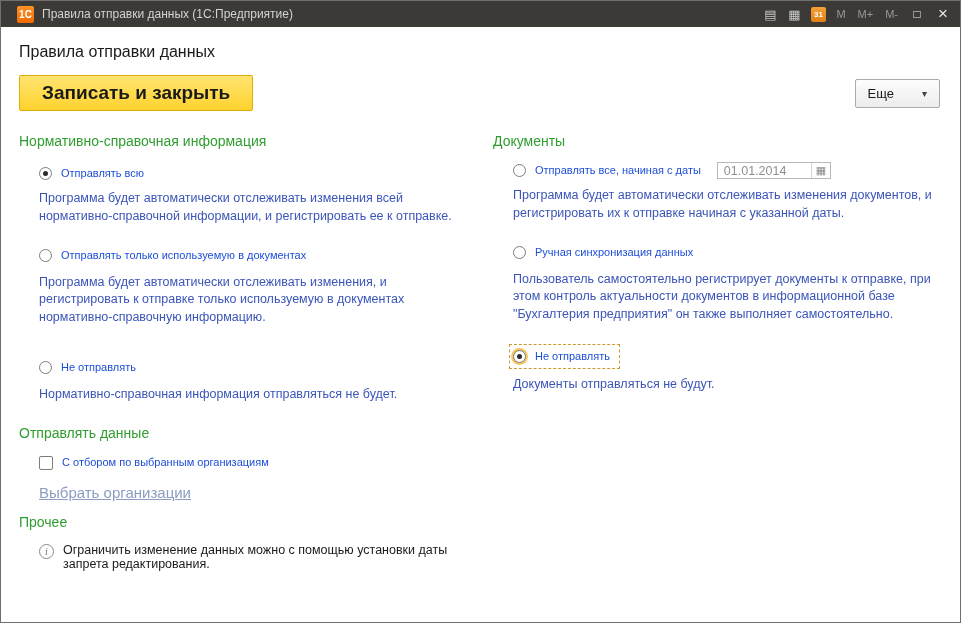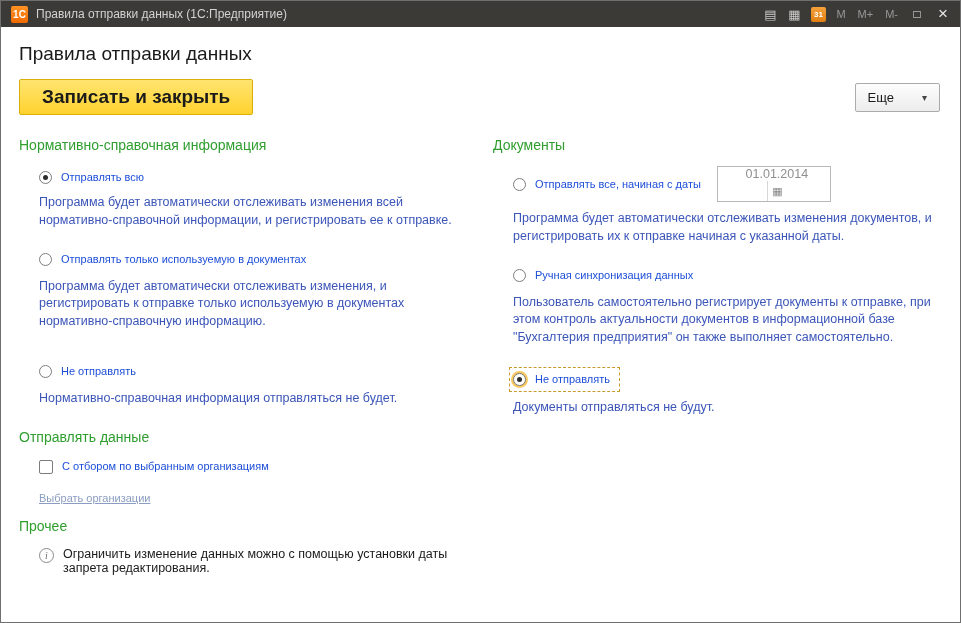--- a/index.html
+++ b/index.html
@@ -11,21 +11,21 @@
     border: 1px solid #6f6f6f;
     display: flex; flex-direction: column;
     background: #fff;
   }
 
   
   .titlebar {
     height: 26px; flex-shrink: 0;
     background: #3b3a37;
     display: flex; align-items: center;
-    padding: 0 6px 0 10px;
+    padding: 0 6px 0 16px;
     color: #cfcfcf; font-size: 12px;
   }
   .tb-left { display: flex; align-items: center; gap: 8px; flex: 1; min-width: 0; }
   .logo {
     width: 17px; height: 17px; border-radius: 2px;
     background: linear-gradient(#ff9123, #ef6a00);
     color: #fff; font-weight: bold; font-size: 10px;
     display: flex; align-items: center; justify-content: center;
   }
   .tb-title { white-space: nowrap; overflow: hidden; text-overflow: ellipsis; color: #d2d2d2; }
@@ -43,21 +43,21 @@
   .tb-mem { color: #989898; font-size: 11px; padding: 0 4px; }
   .tb-btn {
     width: 22px; height: 20px; display: flex; align-items: center; justify-content: center;
     color: #e6e6e6; cursor: default;
   }
   .tb-max { font-size: 12px; }
   .tb-close { font-size: 17px; }
 
   
   .content { flex: 1; background: #fff; padding: 8px 20px 0 18px; overflow: hidden; }
-  .page-title { font-size: 19px; font-weight: normal; color: #1a1a1a; margin: 8px 0 14px; }
+  .page-title { font-size: 16px; font-weight: normal; color: #1a1a1a; margin: 8px 0 14px; }
 
   .toolbar { display: flex; justify-content: space-between; align-items: center; margin-bottom: 16px; }
   .btn-primary {
     font-family: inherit; font-size: 19px; font-weight: bold; color: #1a1a1a;
     background: linear-gradient(#ffe470, #ffd22e);
     border: 1px solid #dcae0a; border-radius: 2px;
     padding: 6px 22px; cursor: default;
   }
   .btn-more {
     font-family: inherit; font-size: 13px; color: #1a1a1a;
@@ -85,36 +85,36 @@
   .focus-box .radio { box-shadow: 0 0 0 2px #f6c85f; }
 
   .desc { color: #3b55b8; font-size: 12.5px; line-height: 1.42; margin: 8px 0 21px; }
   .desc.wide { max-width: 438px; }
   .desc.gap-extra { margin-bottom: 32px; }
 
   .checkbox {
     width: 14px; height: 14px; border: 1px solid #7c7c7c; border-radius: 2px; background: #fff; flex-shrink: 0;
   }
 
-  .link { font-size: 11px; text-decoration: underline; cursor: default; display: inline-block; text-align: center; }
+  .link { font-size: 15px; text-decoration: underline; cursor: default; display: inline-block; text-align: center; }
   .link-muted { color: #8b9dc3; }
   .link-blue { color: #000000; margin-top: 44px; }
 
   .note-row { display: flex; align-items: flex-start; gap: 9px; font-size: 12.5px; color: #1a1a1a; margin: 2px 0 10px; }
   .info-ico {
     width: 15px; height: 15px; border: 1px solid #8a8a8a; border-radius: 50%;
     color: #6e6e6e; font-size: 10px; font-style: italic; font-family: "Liberation Serif", serif;
     display: flex; align-items: center; justify-content: center; flex-shrink: 0; margin-top: 1px;
   }
   .note-link-wrap { margin: 6px 0 0 24px; }
 
   .date-field {
     display: inline-flex; align-items: center; justify-content: space-between;
-    width: 114px; height: 36px; border: 1px solid #b8b8b8; background: #fff;
-    padding-left: 6px; font-size: 12.5px; color: #8f8f8f; cursor: text; flex-direction: column;
+    width: 114px; height: 17px; border: 1px solid #b8b8b8; background: #fff;
+    padding-left: 6px; font-size: 12.5px; color: #8f8f8f; cursor: text;
   }
   .date-btn {
     width: 19px; height: 100%; display: flex; align-items: center; justify-content: center;
     color: #8a8a8a; font-size: 11px; border-left: 1px solid #d6d6d6; cursor: default;
   }
 
   .mb-section { margin-top: 2px; }
 </style>
 </head>
 <body>

